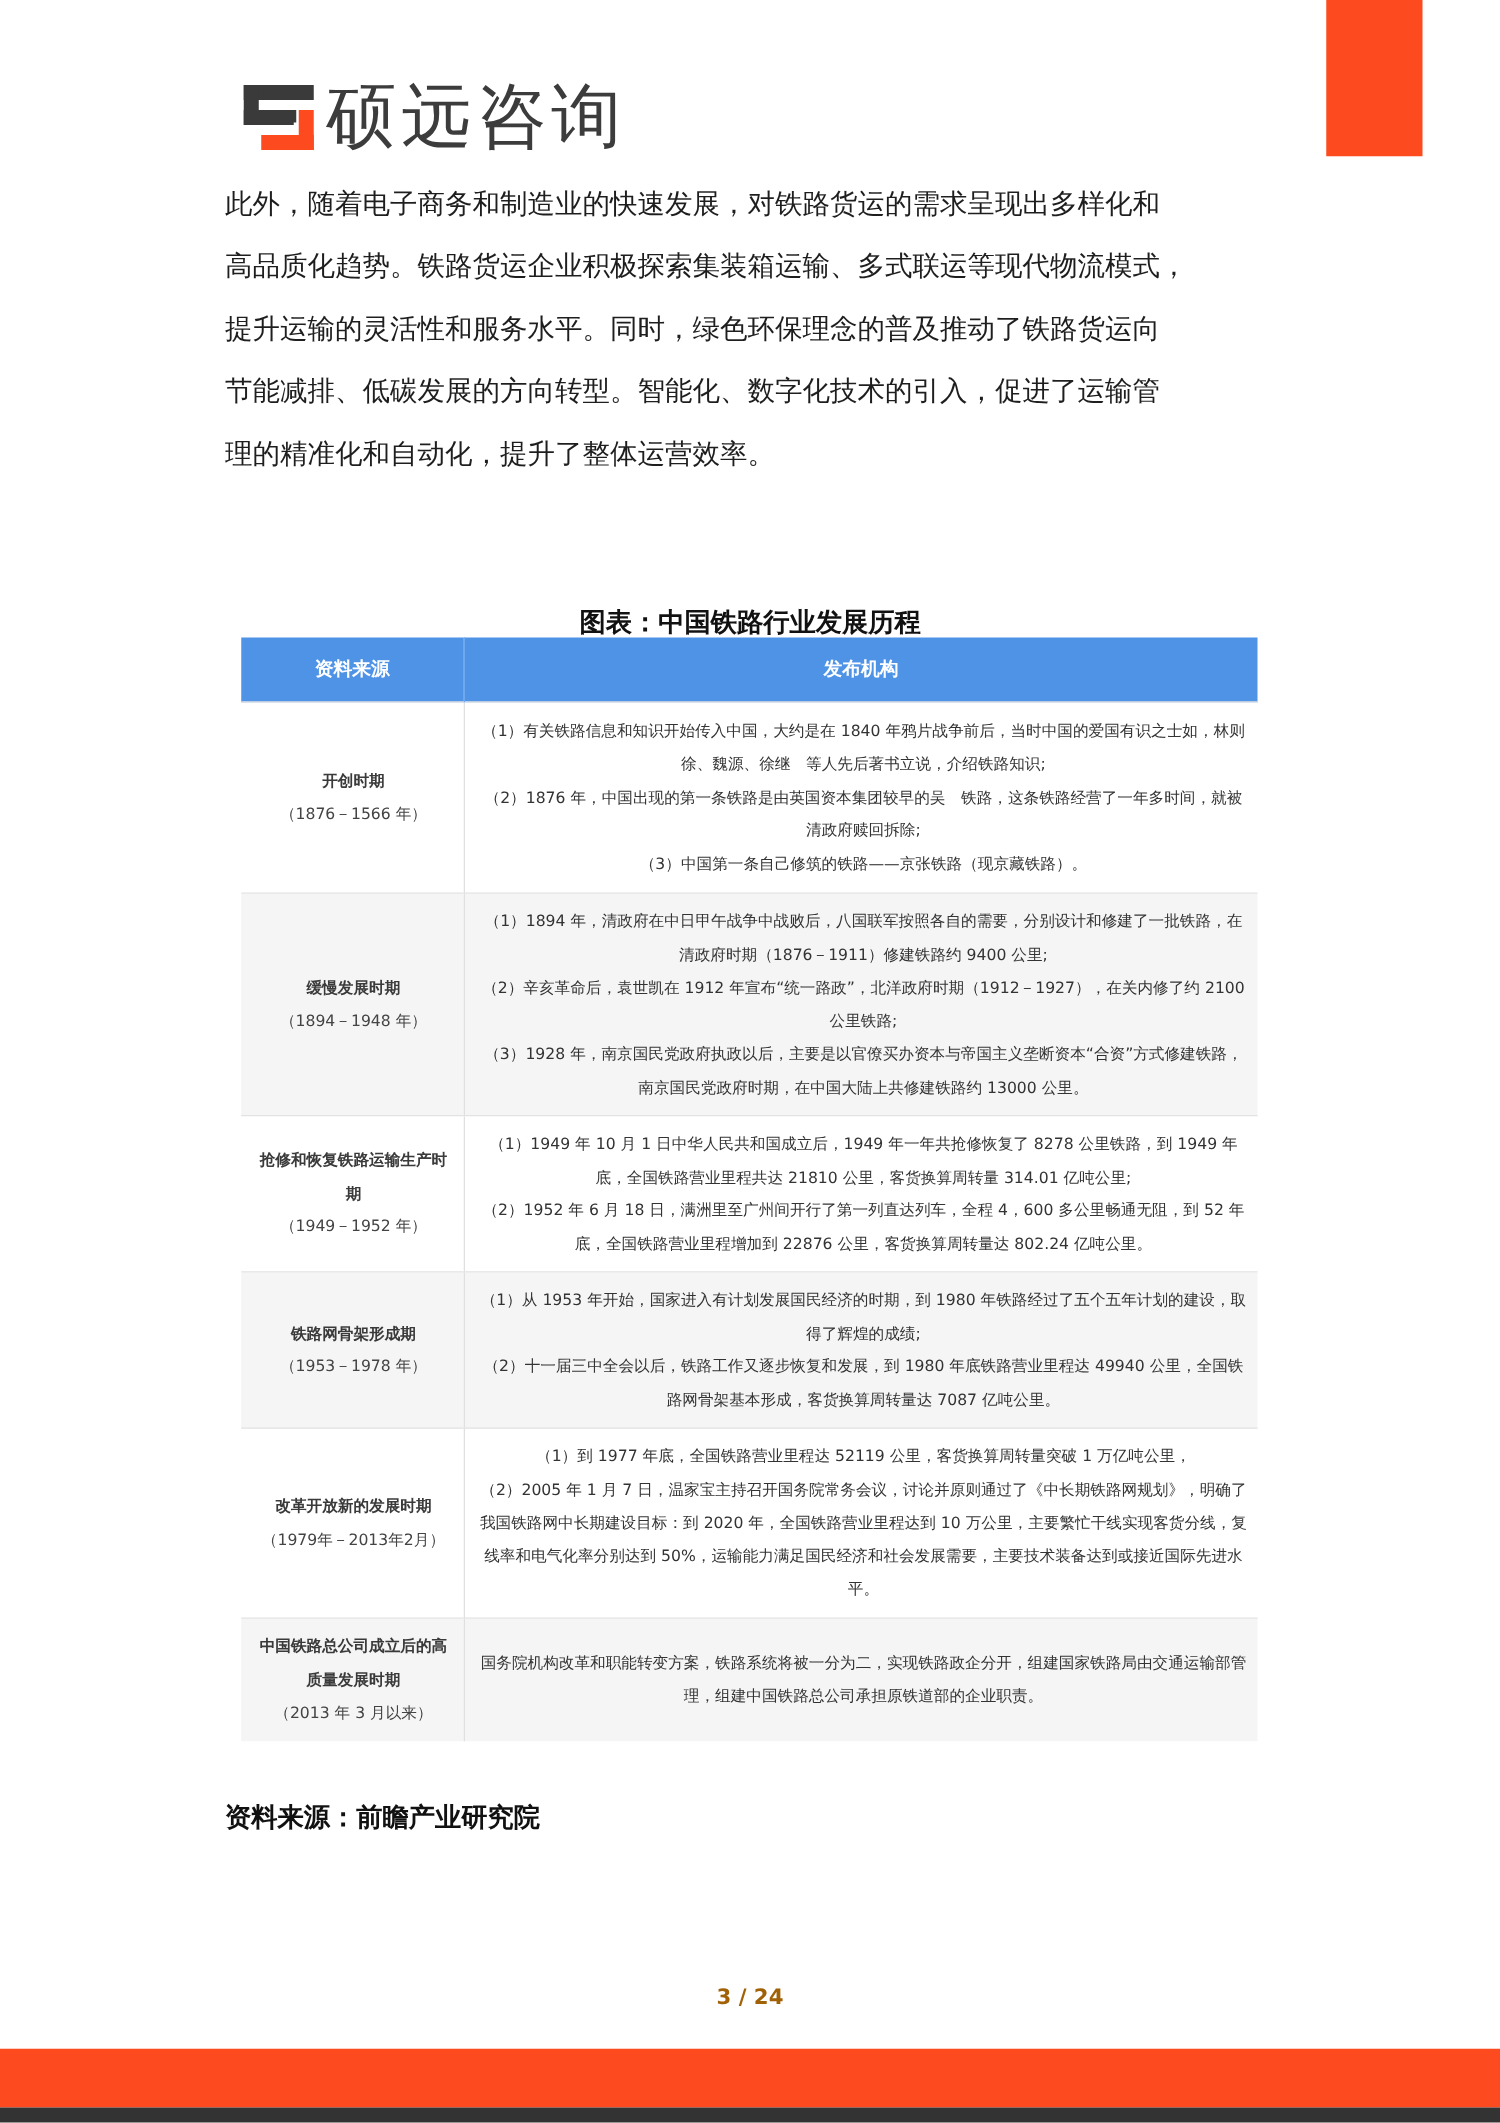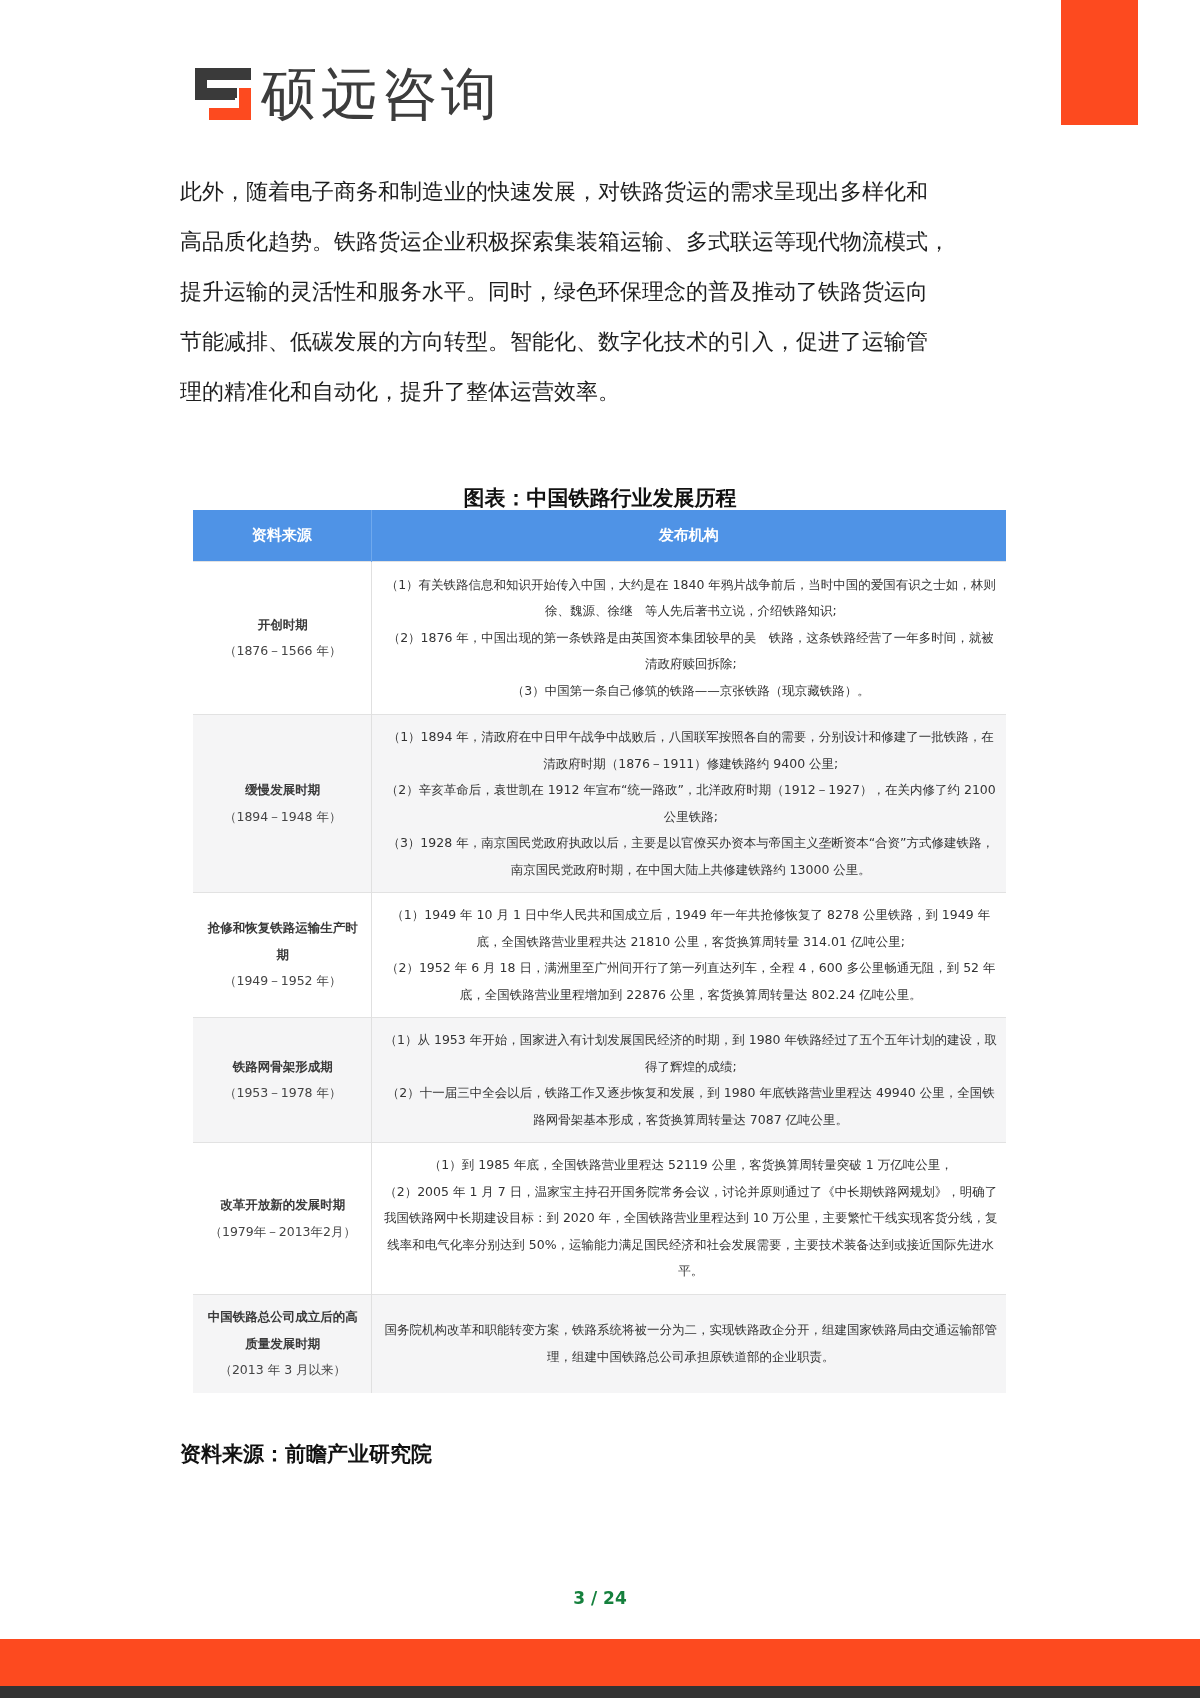--- a/index.html
+++ b/index.html
@@ -18,21 +18,21 @@
     display: flex; align-items: center;
   }
   .logo-mark { width: 56px; height: 52px; position: relative; margin-right: 10px; }
   .logo-mark .a { position: absolute; background: #3a3a3a; }
   .logo-mark .b { position: absolute; background: #fd4a1f; }
   .logo-text {
     font-size: 56px; color: #3c3c3c; letter-spacing: 4px; font-weight: normal;
     line-height: 60px;
   }
   .para {
-    position: absolute; left: 180px; top: 167px; width: 840px;
+    position: absolute; left: 180px; top: 139px; width: 840px;
     font-size: 22px; line-height: 50px; color: #1e1e1e;
   }
   .para p { margin: 0; }
   .fig-title {
     position: absolute; left: 0; width: 1200px; top: 436px; text-align: center;
     font-size: 21px; font-weight: bold; color: #111; margin-top: 48px;
   }
   .table-wrap {
     position: absolute; left: 193px; top: 510px; width: 813px;
   }
@@ -50,21 +50,21 @@
   td.period .yrs { font-weight: normal; color: #444; display: block; }
   td.content { padding-left: 12px; }
   tr.odd td { background: #ffffff; }
   tr.even td { background: #f5f5f6; }
   td.content p { margin: 0; }
   .source {
     position: absolute; left: 180px; top: 1440px; font-size: 21px; font-weight: bold; color: #111;
   }
   .page-num {
     position: absolute; left: 0; width: 1200px; top: 1588px; text-align: center;
-    font-size: 17px; font-weight: bold; color: #15803d;
+    font-size: 17px; font-weight: bold; color: #a16207;
   }
   .footer-orange {
     position: absolute; left: 0; top: 1639px; width: 1200px; height: 47px; background: #fd4a1f;
   }
   .footer-dark {
     position: absolute; left: 0; top: 1686px; width: 1200px; height: 12px; background: #333333;
   }
 </style>
 </head>
 <body>
@@ -147,21 +147,21 @@
           <p>（1）从 1953 年开始，国家进入有计划发展国民经济的时期，到 1980 年铁路经过了五个五年计划的建设，取得了辉煌的成绩;</p>
           <p>（2）十一届三中全会以后，铁路工作又逐步恢复和发展，到 1980 年底铁路营业里程达 49940 公里，全国铁路网骨架基本形成，客货换算周转量达 7087 亿吨公里。</p>
         </td>
       </tr>
       <tr class="odd" style="height:152px">
         <td class="period">
           <span>改革开放新的发展时期</span>
           <span class="yrs">（1979年－2013年2月）</span>
         </td>
         <td class="content">
-          <p>（1）到 1985 年底，全国铁路营业里程达 52119 公里，客货换算周转量突破 1 万亿吨公里，</p>
+          <p>（1）到 1977 年底，全国铁路营业里程达 52119 公里，客货换算周转量突破 1 万亿吨公里，</p>
           <p>（2）2005 年 1 月 7 日，温家宝主持召开国务院常务会议，讨论并原则通过了《中长期铁路网规划》，明确了我国铁路网中长期建设目标：到 2020 年，全国铁路营业里程达到 10 万公里，主要繁忙干线实现客货分线，复线率和电气化率分别达到 50%，运输能力满足国民经济和社会发展需要，主要技术装备达到或接近国际先进水平。</p>
         </td>
       </tr>
       <tr class="even" style="height:98px">
         <td class="period">
           <span>中国铁路总公司成立后的高质量发展时期</span>
           <span class="yrs">（2013 年 3 月以来）</span>
         </td>
         <td class="content">
           <p>国务院机构改革和职能转变方案，铁路系统将被一分为二，实现铁路政企分开，组建国家铁路局由交通运输部管理，组建中国铁路总公司承担原铁道部的企业职责。</p>

